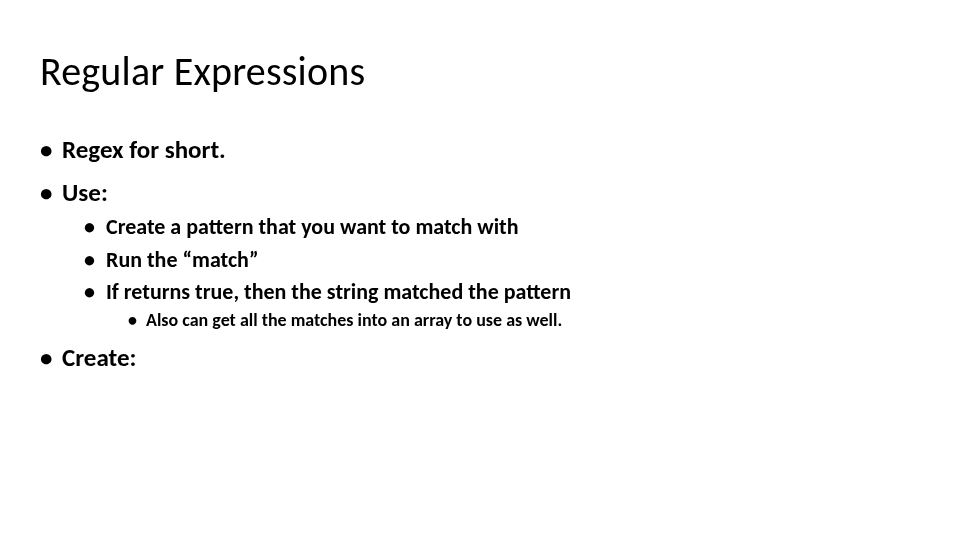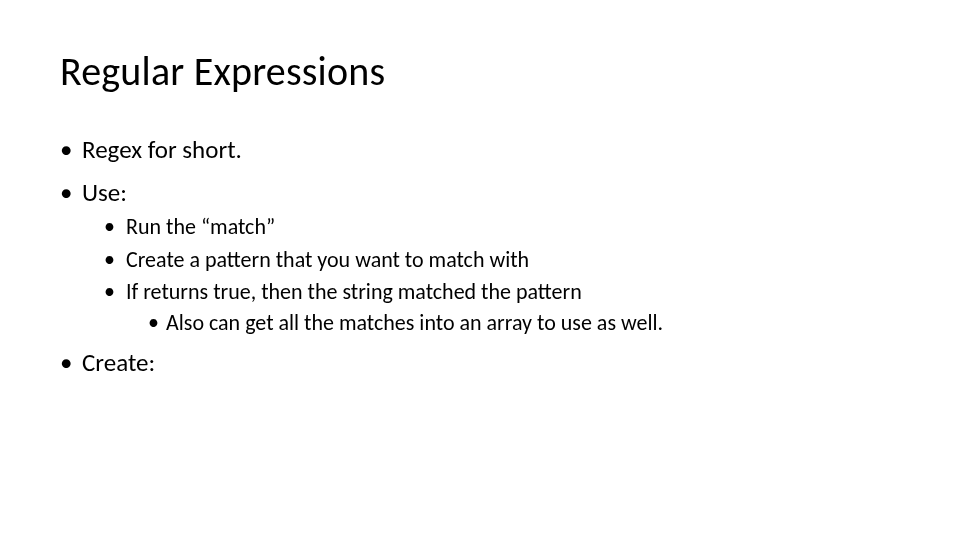--- a/index.html
+++ b/index.html
@@ -9,37 +9,38 @@
     height: 540px;
     background: #fff;
     font-family: Calibri, "Segoe UI", Arial, sans-serif;
     color: #000;
     overflow: hidden;
   }
   .slide {
     box-sizing: border-box;
     width: 960px;
     height: 540px;
-    padding: 50px 60px 30px 60px;
+    padding: 50px 60px 30px 40px;
     position: relative;
   }
   .title {
     font-size: 40px;
     font-weight: 400;
     margin: 0 0 40px 0;
     line-height: 1.1;
     letter-spacing: 0.2px;
   }
   ul {
     list-style: none;
     margin: 0;
     padding: 0;
   }
   li {
     position: relative;
+    font-weight: bold;
   }
   li::before {
     content: "•";
     position: absolute;
     left: 0;
   }
   
   .l1 > li {
     font-size: 25px;
     line-height: 1.3;
@@ -57,21 +58,21 @@
     padding-left: 22px;
     margin-left: 22px;
     margin-bottom: 4px;
   }
   .l2 > li::before { left: 0; }
   
   .l3 {
     margin-top: 2px;
   }
   .l3 > li {
-    font-size: 22px;
+    font-size: 18px;
     line-height: 1.3;
     padding-left: 18px;
     margin-left: 22px;
     margin-bottom: 10px;
   }
   .l3 > li::before { left: 0; }
   .gap-above { margin-top: 10px; }
 </style>
 </head>
 <body>
@@ -83,24 +84,24 @@
   <ul class="l1">
 
     <li>
       <span>Regex for short.</span>
     </li>
 
     <li class="gap-above">
       <span>Use:</span>
       <ul class="l2">
         <li>
-          <span>Run the “match”</span>
+          <span>Create a pattern that you want to match with</span>
         </li>
         <li>
-          <span>Create a pattern that you want to match with</span>
+          <span>Run the “match”</span>
         </li>
         <li>
           <span>If returns true, then the string matched the pattern</span>
           <ul class="l3">
             <li>
               <span>Also can get all the matches into an array to use as well.</span>
             </li>
           </ul>
         </li>
       </ul>

